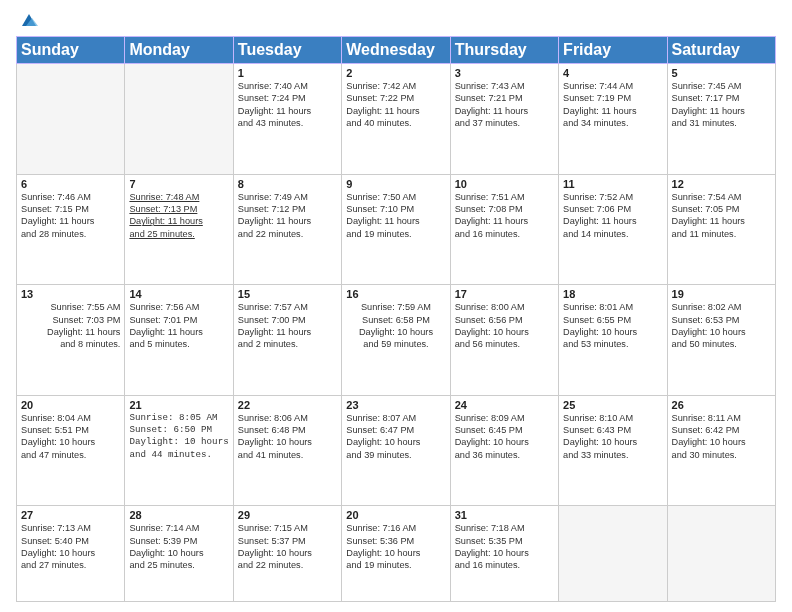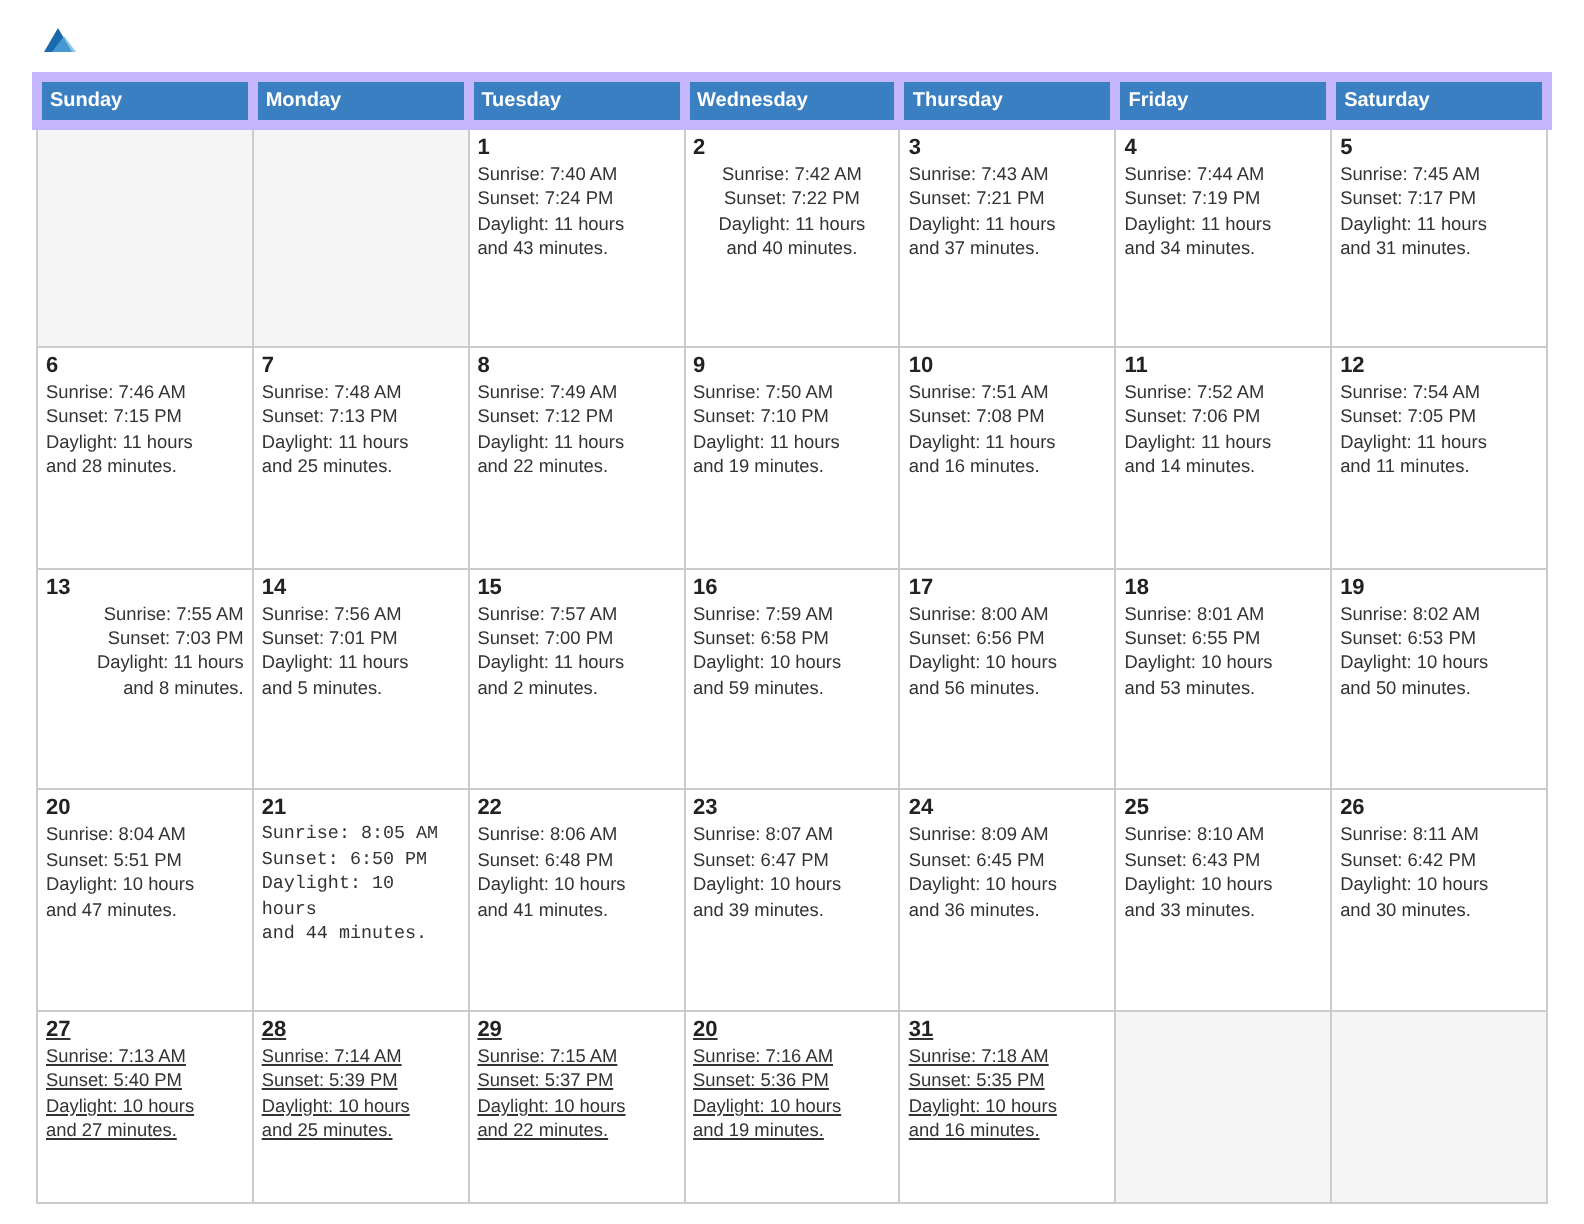--- a/index.html
+++ b/index.html
@@ -63,24 +63,24 @@
     }
     .calendar {
       width: 100%;
       border-collapse: collapse;
       flex: 1;
       table-layout: fixed;
     }
     .calendar th {
       background: #3a7fc1;
       color: #fff;
-      font-size: 10px;
+      font-size: 16px;
       font-weight: bold;
       padding: 4px 4px;
-      border: 5px solid #c4b5fd;
+      border: 1px solid #c4b5fd;
       text-align: left;
     }
     .calendar td {
       border: 1px solid #ccc;
       vertical-align: top;
       padding: 3px 4px;
       font-size: 9.5px;
       color: #333;
       background: #fff;
       width: calc(100% / 7);
@@ -98,21 +98,20 @@
     .day-info {
       line-height: 1.35;
       color: #333;
       font-size: 9.2px;
     }
     tr.week-row td {
       height: 90px;
     }
     .last-row td {
       height: 78px;
-      text-decoration: underline;
     }
   </style>
 </head>
 <body>
 
 <div class="page">
   <div class="header">
     <div class="logo">
       <div class="logo-text">
         <span class="logo-general"></span>
@@ -147,21 +146,21 @@
           <td class="empty"></td>
           <td>
             <span class="day-number">1</span>
             <div class="day-info" style="white-space: pre-line;">Sunrise: 7:40 AM
 Sunset: 7:24 PM
 Daylight: 11 hours
 and 43 minutes.</div>
           </td>
           <td>
             <span class="day-number">2</span>
-            <div class="day-info" style="white-space: pre-line; text-align: center;">Sunrise: 7:42 AM
+            <div class="day-info" style="white-space: pre-line;">Sunrise: 7:42 AM
 Sunset: 7:22 PM
 Daylight: 11 hours
 and 40 minutes.</div>
           </td>
           <td>
             <span class="day-number">3</span>
             <div class="day-info" style="white-space: pre-line;">Sunrise: 7:43 AM
 Sunset: 7:21 PM
 Daylight: 11 hours
 and 37 minutes.</div>
@@ -184,21 +183,21 @@
         <tr class="week-row">
           <td>
             <span class="day-number">6</span>
             <div class="day-info" style="white-space: pre-line;">Sunrise: 7:46 AM
 Sunset: 7:15 PM
 Daylight: 11 hours
 and 28 minutes.</div>
           </td>
           <td>
             <span class="day-number">7</span>
-            <div class="day-info" style="white-space: pre-line;">Sunrise: 7:48 AM
+            <div class="day-info" style="white-space: pre-line; text-decoration: underline;">Sunrise: 7:48 AM
 Sunset: 7:13 PM
 Daylight: 11 hours
 and 25 minutes.</div>
           </td>
           <td>
             <span class="day-number">8</span>
             <div class="day-info" style="white-space: pre-line;">Sunrise: 7:49 AM
 Sunset: 7:12 PM
 Daylight: 11 hours
 and 22 minutes.</div>
@@ -249,21 +248,21 @@
           </td>
           <td>
             <span class="day-number">15</span>
             <div class="day-info" style="white-space: pre-line;">Sunrise: 7:57 AM
 Sunset: 7:00 PM
 Daylight: 11 hours
 and 2 minutes.</div>
           </td>
           <td>
             <span class="day-number">16</span>
-            <div class="day-info" style="white-space: pre-line;">Sunrise: 7:59 AM
+            <div class="day-info" style="white-space: pre-line; text-align: center;">Sunrise: 7:59 AM
 Sunset: 6:58 PM
 Daylight: 10 hours
 and 59 minutes.</div>
           </td>
           <td>
             <span class="day-number">17</span>
             <div class="day-info" style="white-space: pre-line;">Sunrise: 8:00 AM
 Sunset: 6:56 PM
 Daylight: 10 hours
 and 56 minutes.</div>

